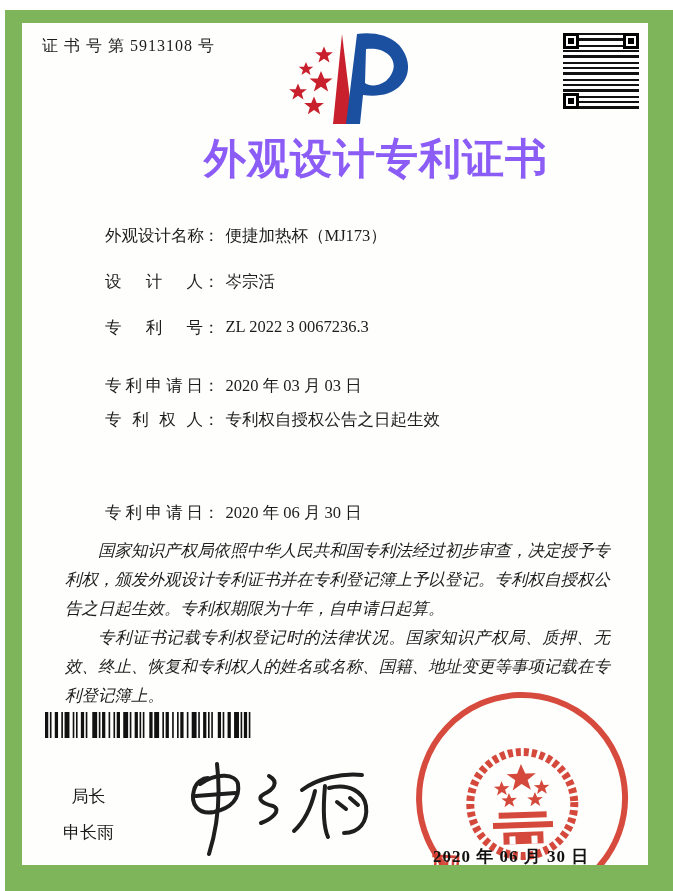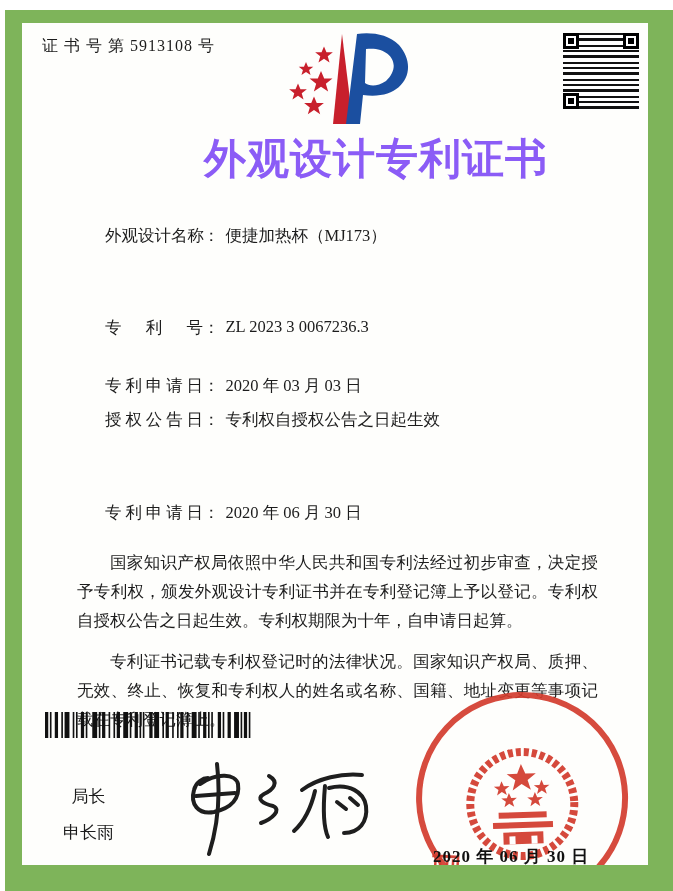--- a/index.html
+++ b/index.html
@@ -32,21 +32,21 @@
     font-size:42px;font-weight:bold;letter-spacing:1px;color:#8b5cf6;padding-left:41px;
   }
   .row{position:absolute;left:43px;font-size:16.5px;white-space:nowrap;margin-left:40px;}
   .flabel{display:inline-block;width:98px;text-align:justify;text-align-last:justify;vertical-align:top;}
   .flabel2{display:inline-block;width:86px;text-align:justify;text-align-last:justify;vertical-align:top;}
   .fsep{display:inline-block;vertical-align:top;}
   .fvalue{display:inline-block;margin-left:6px;vertical-align:top;}
   .fvalue.wrap{white-space:normal;width:436px;line-height:25px;}
   .pair2{position:absolute;left:258px;top:0;}
   .paras{position:absolute;left:43px;top:513px;width:545px;font-size:16.5px;line-height:29px;text-align:justify;}
-  .paras p{margin:12px;text-indent:2em;}
+  .paras p{margin:0;text-indent:2em;font-style:italic;}
   .barcode{
     position:absolute;left:23px;top:689px;width:212px;height:26px;
   }
   .signer{position:absolute;left:41px;top:756px;font-size:17px;line-height:36px;
     font-family:"Liberation Sans","DejaVu Sans",sans-serif;text-align:center;}
   .signature{position:absolute;left:150px;top:733px;width:225px;height:110px;}
   .seal{position:absolute;left:390px;top:663px;width:220px;height:220px;transform:rotate(-2deg);}
   .seal-date{position:absolute;left:411px;top:822px;font-size:17px;font-weight:bold;color:#111;letter-spacing:1px;white-space:nowrap;}
 </style>
 </head>
@@ -76,28 +76,31 @@
     <div class="finder f-tl"></div>
     <div class="finder f-tr"></div>
     <div class="finder f-bl"></div>
   </div>
 
   <div class="title">外观设计专利证书</div>
 
   <div class="row" style="top:202px">
     <span class="flabel">外观设计名称</span><span class="fsep">：</span><span class="fvalue">便捷加热杯（MJ173）</span>
   </div>
+  <div class="row" style="top:248px">
+    <span class="flabel">设计人</span><span class="fsep">：</span><span class="fvalue">岑宗活</span>
+  </div>
   <div class="row" style="top:294px">
-    <span class="flabel">专利号</span><span class="fsep">：</span><span class="fvalue">ZL 2023 3 0067236.3</span>
+    <span class="flabel">专利号</span><span class="fsep">：</span><span class="fvalue">ZL 2022 3 0067236.3</span>
   </div>
   <div class="row" style="top:352px">
     <span class="flabel">专利申请日</span><span class="fsep">：</span><span class="fvalue">2020 年 03 月 03 日</span>
   </div>
   <div class="row" style="top:386px">
-    <span class="flabel">授权公告日</span><span class="fsep">：</span><span class="fvalue">专利权自授权公告之日起生效</span>
+    <span class="flabel">专利权人</span><span class="fsep">：</span><span class="fvalue">专利权自授权公告之日起生效</span>
   </div>
   <div class="row" style="top:479px">
     <span class="flabel">专利申请日</span><span class="fsep">：</span><span class="fvalue">2020 年 06 月 30 日</span>
   </div>
 
   <div class="paras">
     <p>国家知识产权局依照中华人民共和国专利法经过初步审查，决定授予专利权，颁发外观设计专利证书并在专利登记簿上予以登记。专利权自授权公告之日起生效。专利权期限为十年，自申请日起算。</p>
     <p>专利证书记载专利权登记时的法律状况。国家知识产权局、质押、无效、终止、恢复和专利权人的姓名或名称、国籍、地址变更等事项记载在专利登记簿上。</p>
   </div>
 

